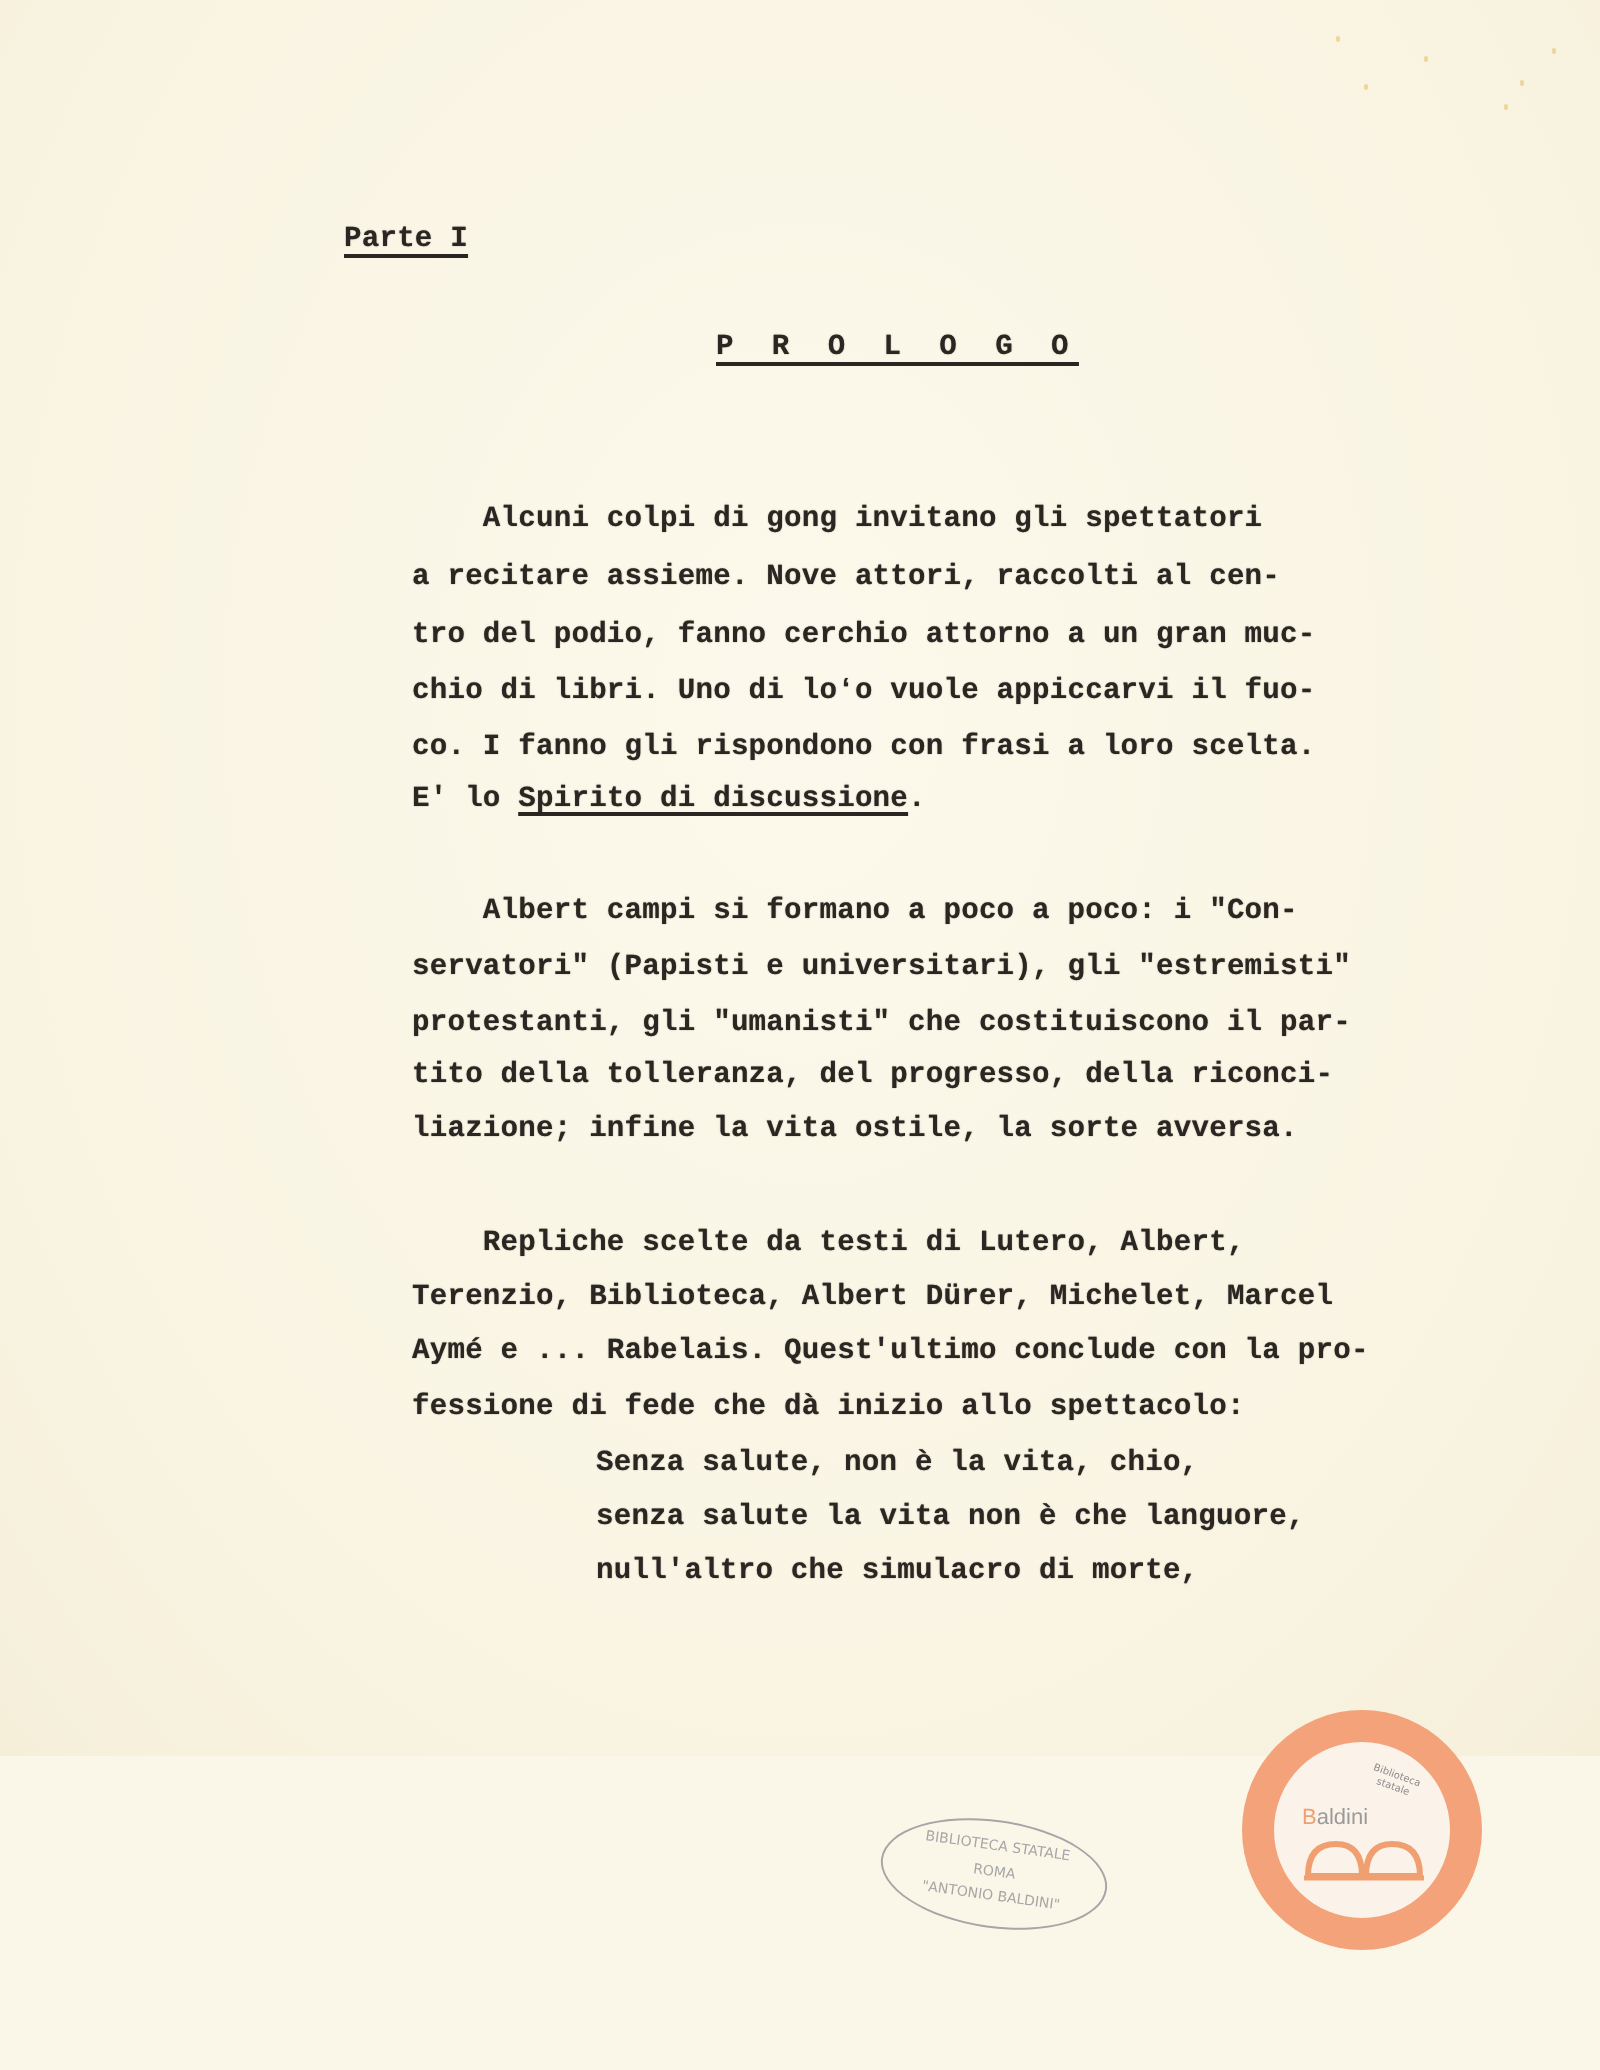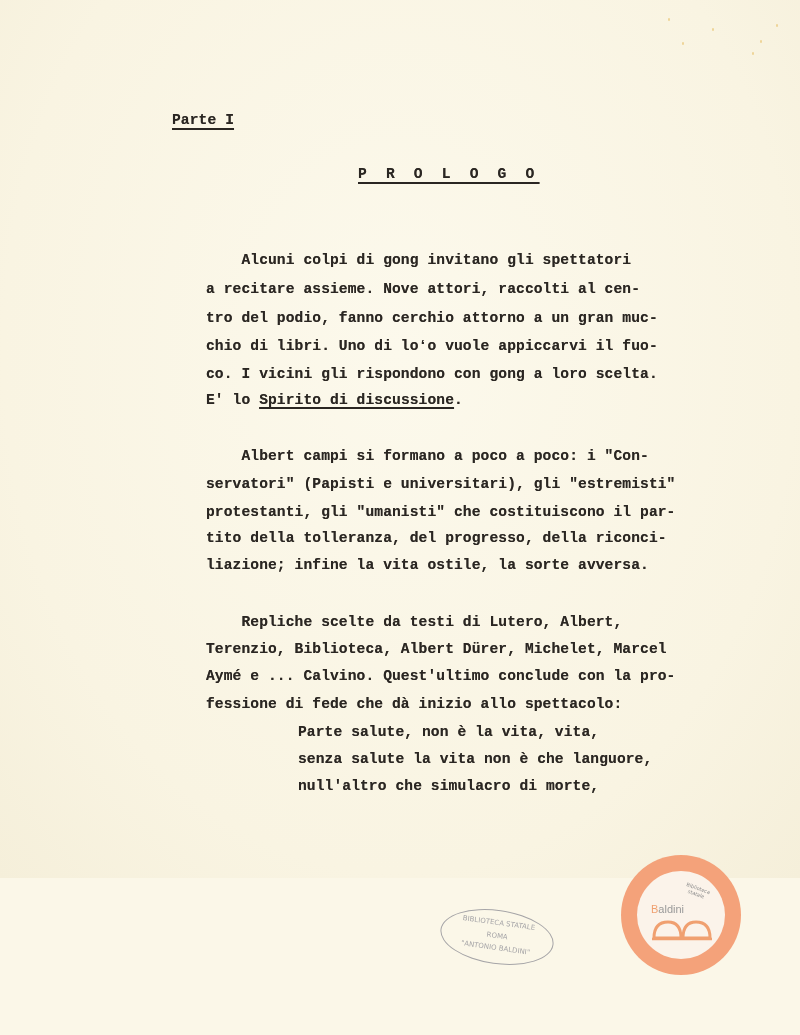--- a/index.html
+++ b/index.html
@@ -67,41 +67,41 @@
 <div class="page">
 
   <div class="typed heading-part">Parte I</div>
   <div class="typed heading-title">P R O L O G O</div>
 
   <div>
     <div class="typed line" style="top:252px">    Alcuni colpi di gong invitano gli spettatori</div>
     <div class="typed line" style="top:281px">a recitare assieme. Nove attori, raccolti al cen-</div>
     <div class="typed line" style="top:310px">tro del podio, fanno cerchio attorno a un gran muc-</div>
     <div class="typed line" style="top:338px">chio di libri. Uno di loʻo vuole appiccarvi il fuo-</div>
-    <div class="typed line" style="top:366px">co. I vicini gli rispondono con gong a loro scelta.</div>
+    <div class="typed line" style="top:366px">co. I fanno gli rispondono con frasi a loro scelta.</div>
     <div class="typed line" style="top:392px"><span>E' lo </span><span class="u">Spirito di discussione</span><span>.</span></div>
   </div>
 
   <div>
     <div class="typed line" style="top:448px">    Albert campi si formano a poco a poco: i "Con-</div>
     <div class="typed line" style="top:476px">servatori" (Papisti e universitari), gli "estremisti"</div>
     <div class="typed line" style="top:504px">protestanti, gli "umanisti" che costituiscono il par-</div>
     <div class="typed line" style="top:530px">tito della tolleranza, del progresso, della riconci-</div>
     <div class="typed line" style="top:557px">liazione; infine la vita ostile, la sorte avversa.</div>
   </div>
 
   <div>
     <div class="typed line" style="top:614px">    Repliche scelte da testi di Lutero, Albert,</div>
     <div class="typed line" style="top:641px">Terenzio, Biblioteca, Albert Dürer, Michelet, Marcel</div>
-    <div class="typed line" style="top:668px">Aymé e ... Calvino. Quest'ultimo conclude con la pro-</div>
+    <div class="typed line" style="top:668px">Aymé e ... Rabelais. Quest'ultimo conclude con la pro-</div>
     <div class="typed line" style="top:696px">fessione di fede che dà inizio allo spettacolo:</div>
   </div>
 
   <div>
-    <div class="typed verse" style="top:724px">Parte salute, non è la vita, vita,</div>
+    <div class="typed verse" style="top:724px">Senza salute, non è la vita, chio,</div>
     <div class="typed verse" style="top:751px">senza salute la vita non è che languore,</div>
     <div class="typed verse" style="top:778px">null'altro che simulacro di morte,</div>
   </div>
 
   <div class="stamp">
     <div class="s1">BIBLIOTECA STATALE</div>
     <div class="s2">ROMA</div>
     <div class="s3">"ANTONIO BALDINI"</div>
   </div>
 

